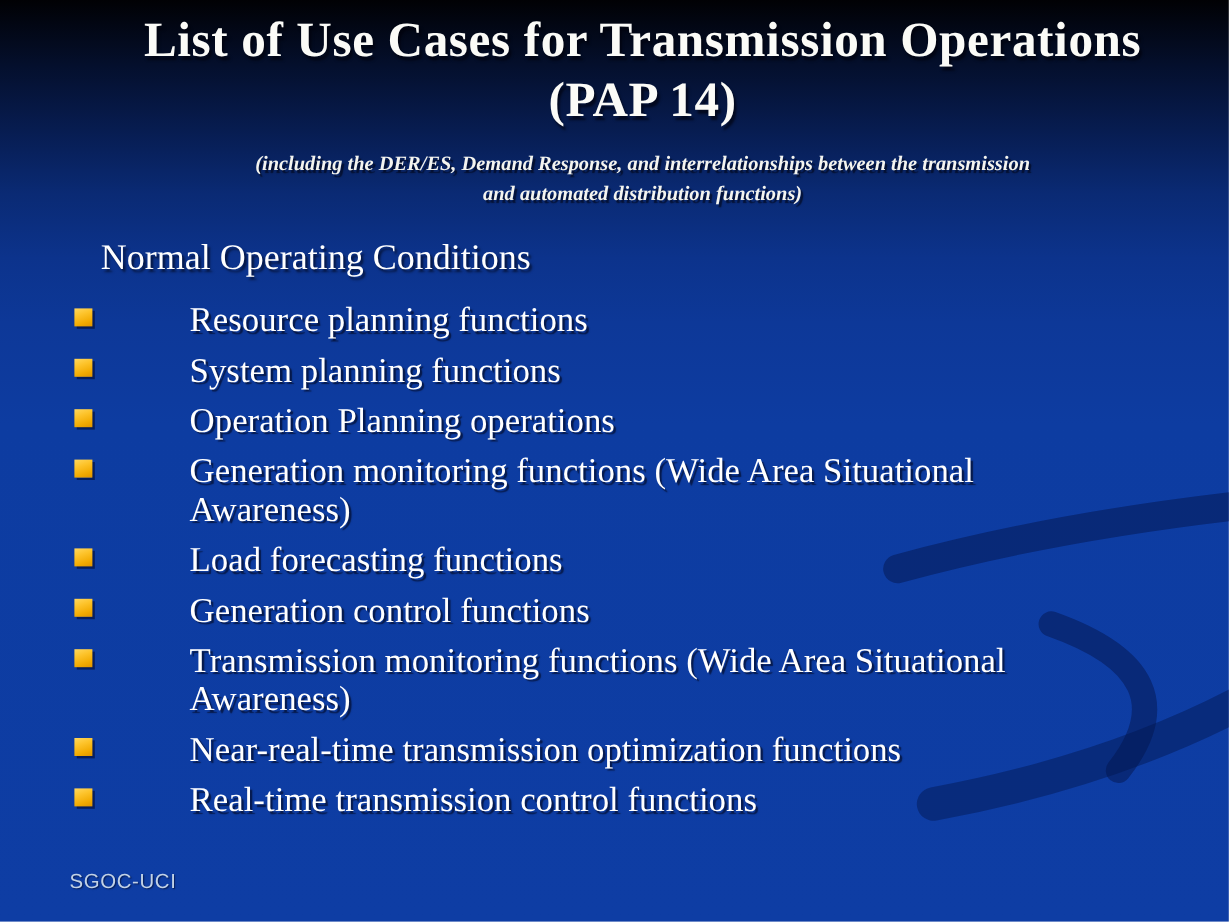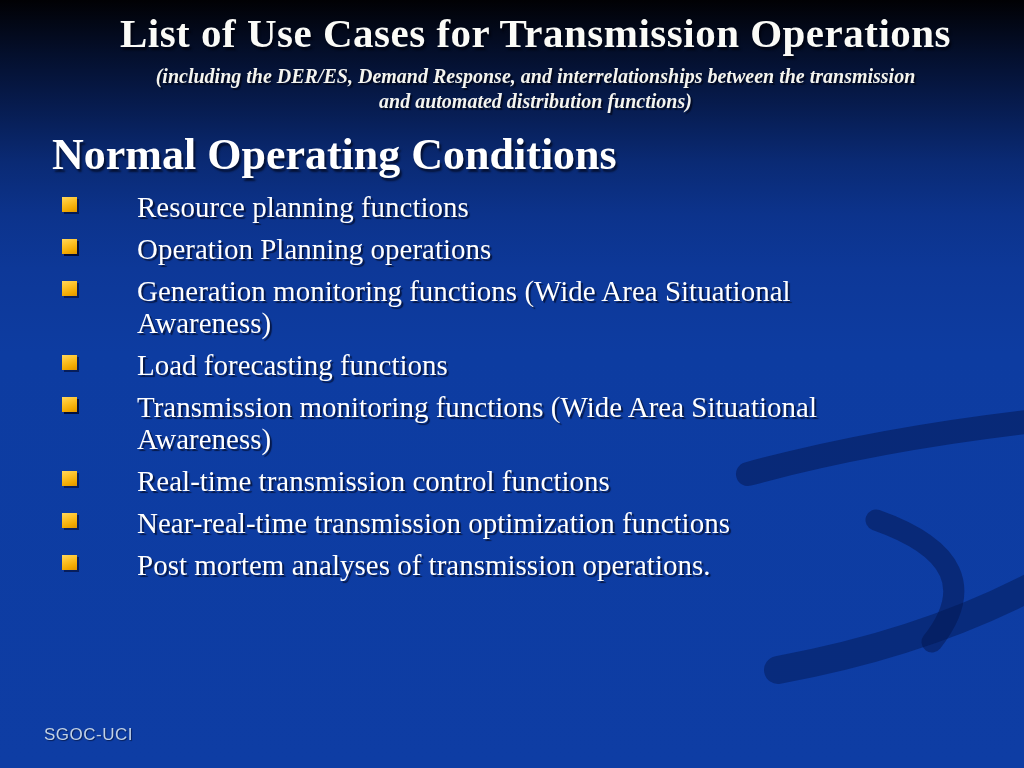--- a/index.html
+++ b/index.html
@@ -42,50 +42,50 @@
     color: #fbfbf7;
     font-size: 41px;
     font-weight: bold;
     line-height: 50px;
     letter-spacing: 0.5px;
     text-shadow: 2px 3px 2px rgba(0,0,10,0.65);
   }
   .slide-title .title-line { display: block; }
 
   .slide-subtitle {
-    margin: 6px auto 0 auto;
+    margin: 16px auto 0 auto;
     max-width: 960px;
     color: #f4f4ef;
-    font-size: 20px;
+    font-size: 17px;
     font-weight: bold;
     font-style: italic;
     line-height: 25px;
     text-shadow: 2px 2px 1px rgba(0,0,10,0.6);
   }
   .slide-subtitle .subtitle-line { display: block; }
 
   .section-heading {
-    margin: 21px 40px 0 52px;
+    margin: 21px 40px 0 84px;
     color: #ffffff;
-    font-size: 44px;
-    font-weight: bold;
+    font-size: 30px;
+    font-weight: normal;
     line-height: 40px;
     text-shadow: 2px 3px 2px rgba(0,0,10,0.6);
   }
 
   .bullet-list {
     list-style: none;
     margin: 16px 40px 0 62px;
     padding: 0;
   }
 
   .bullet-item {
     position: relative;
     max-width: 778px;
-    padding-left: 75px;
+    padding-left: 96px;
     margin: 0 0 10px 0;
     color: #ffffff;
     font-size: 29px;
     line-height: 32px;
     text-shadow: 2px 2px 1px rgba(0,0,15,0.6);
   }
 
   .bullet-item.emphasized { font-weight: normal; }
 
   .bullet-marker {
@@ -93,21 +93,21 @@
     left: 0;
     top: 6px;
     width: 15px;
     height: 15px;
     background: linear-gradient(160deg, #ffd75e 0%, #fdc32a 35%, #f1a900 75%, #df9400 100%);
     box-shadow: 2px 2px 0 rgba(0,0,25,0.5);
   }
 
   .slide-footer {
     position: absolute;
-    left: 44px;
+    left: 58px;
     bottom: 23px;
     z-index: 1;
     color: #c2d2e6;
     font-family: "Liberation Sans", sans-serif;
     font-size: 17px;
     letter-spacing: 0.5px;
     text-shadow: 1px 1px 1px rgba(0,0,15,0.5);
   }
 </style>
 </head>
@@ -119,67 +119,66 @@
     <path d="M 748 474 Q 880 438 1044 420" stroke="rgba(3,22,78,0.5)" stroke-width="24" fill="none" stroke-linecap="round"></path>
     <path d="M 876 520 Q 995 562 932 642" stroke="rgba(3,22,78,0.5)" stroke-width="21" fill="none" stroke-linecap="round"></path>
     <path d="M 778 670 Q 930 642 1044 580" stroke="rgba(3,22,78,0.45)" stroke-width="28" fill="none" stroke-linecap="round"></path>
   </svg>
 
   <div class="content">
 
     <header class="slide-header">
       <h1 class="slide-title">
         <span class="title-line">List of Use Cases for Transmission Operations</span>
+        <span class="title-line">(PAP 14)</span>
       </h1>
       <div class="slide-subtitle">
         <span class="subtitle-line">(including the DER/ES, Demand Response, and interrelationships between the transmission</span>
         <span class="subtitle-line">and automated distribution functions)</span>
       </div>
     </header>
 
     <h2 class="section-heading">Normal Operating Conditions</h2>
 
     <ul class="bullet-list">
       <li class="bullet-item">
         <span class="bullet-marker"></span>
         <span>Resource planning functions</span>
       </li>
       <li class="bullet-item">
         <span class="bullet-marker"></span>
+        <span>System planning functions</span>
       </li>
       <li class="bullet-item">
         <span class="bullet-marker"></span>
         <span>Operation Planning operations</span>
       </li>
       <li class="bullet-item">
         <span class="bullet-marker"></span>
         <span>Generation monitoring functions (Wide Area Situational Awareness)</span>
       </li>
       <li class="bullet-item">
         <span class="bullet-marker"></span>
         <span>Load forecasting functions</span>
       </li>
       <li class="bullet-item">
         <span class="bullet-marker"></span>
+        <span>Generation control functions</span>
       </li>
       <li class="bullet-item emphasized">
         <span class="bullet-marker"></span>
         <span>Transmission monitoring functions (Wide Area Situational Awareness)</span>
       </li>
       <li class="bullet-item">
         <span class="bullet-marker"></span>
-        <span>Real-time transmission control functions</span>
-      </li>
-      <li class="bullet-item">
-        <span class="bullet-marker"></span>
         <span>Near-real-time transmission optimization functions</span>
       </li>
       <li class="bullet-item">
         <span class="bullet-marker"></span>
-        <span>Post mortem analyses of transmission operations.</span>
+        <span>Real-time transmission control functions</span>
       </li>
     </ul>
 
   </div>
 
   <div class="slide-footer">SGOC-UCI</div>
 
 </div>
 
 </body></html>

